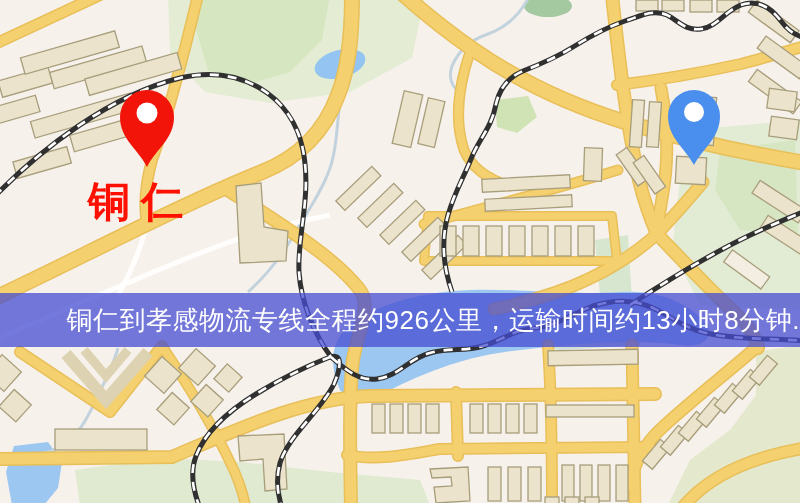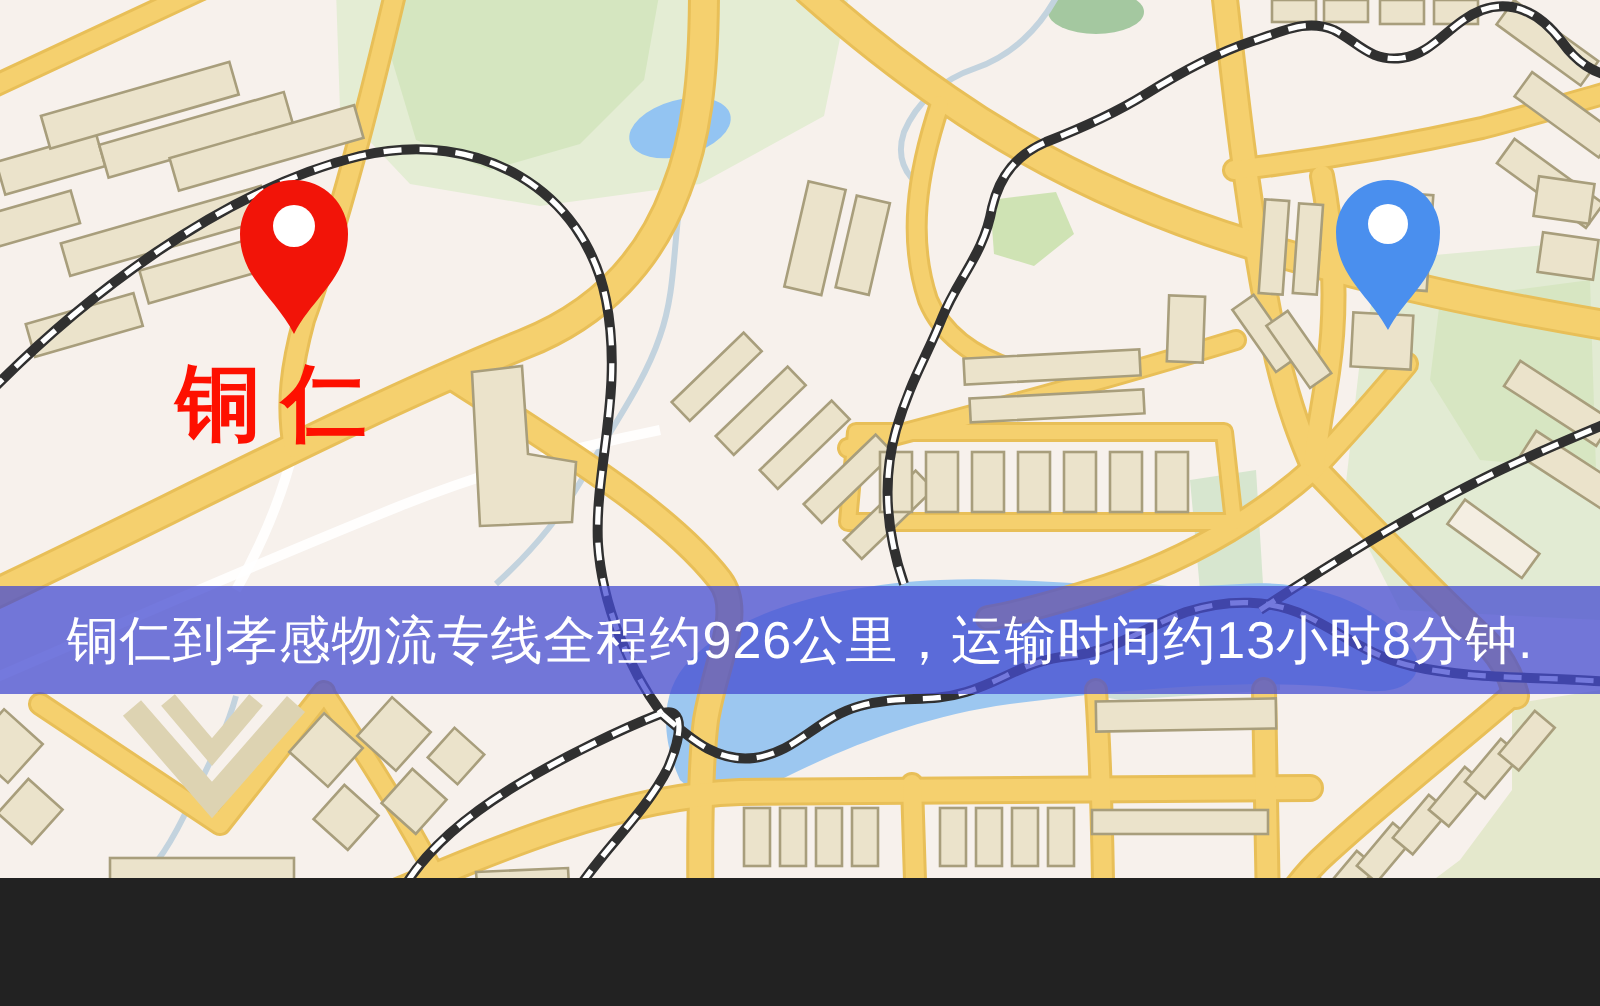--- a/index.html
+++ b/index.html
@@ -1,30 +1,30 @@
 <!DOCTYPE html>
 <html><head>
 <meta charset="utf-8">
 <style>
   html,body{margin:0;padding:0;background:#222;}
   .map-root{
-    position:relative;width:800px;height:439px;overflow:hidden;
+    position:relative;width:800px;height:503px;overflow:hidden;
     font-family:"Liberation Sans","DejaVu Sans",sans-serif;
     background:#f7f1ec;
   }
   .map-canvas{position:absolute;left:0;top:0;width:800px;height:503px;display:block;}
   .pin{position:absolute;pointer-events:auto;}
   .pin svg{display:block;}
   .city-label{
     position:absolute;font-size:42px;font-weight:bold;letter-spacing:11px;
     line-height:1;white-space:nowrap;
   }
   .banner{
     position:absolute;left:0;top:293px;width:800px;height:54px;
-    display:flex;align-items:center;justify-content:center;
+    display:flex;align-items:center;justify-content:flex-end;
   }
   .banner-text{
     font-size:26px;letter-spacing:0.5px;white-space:nowrap;
   }
 </style>
 </head>
 <body>
 
 <div class="map-root">
 

